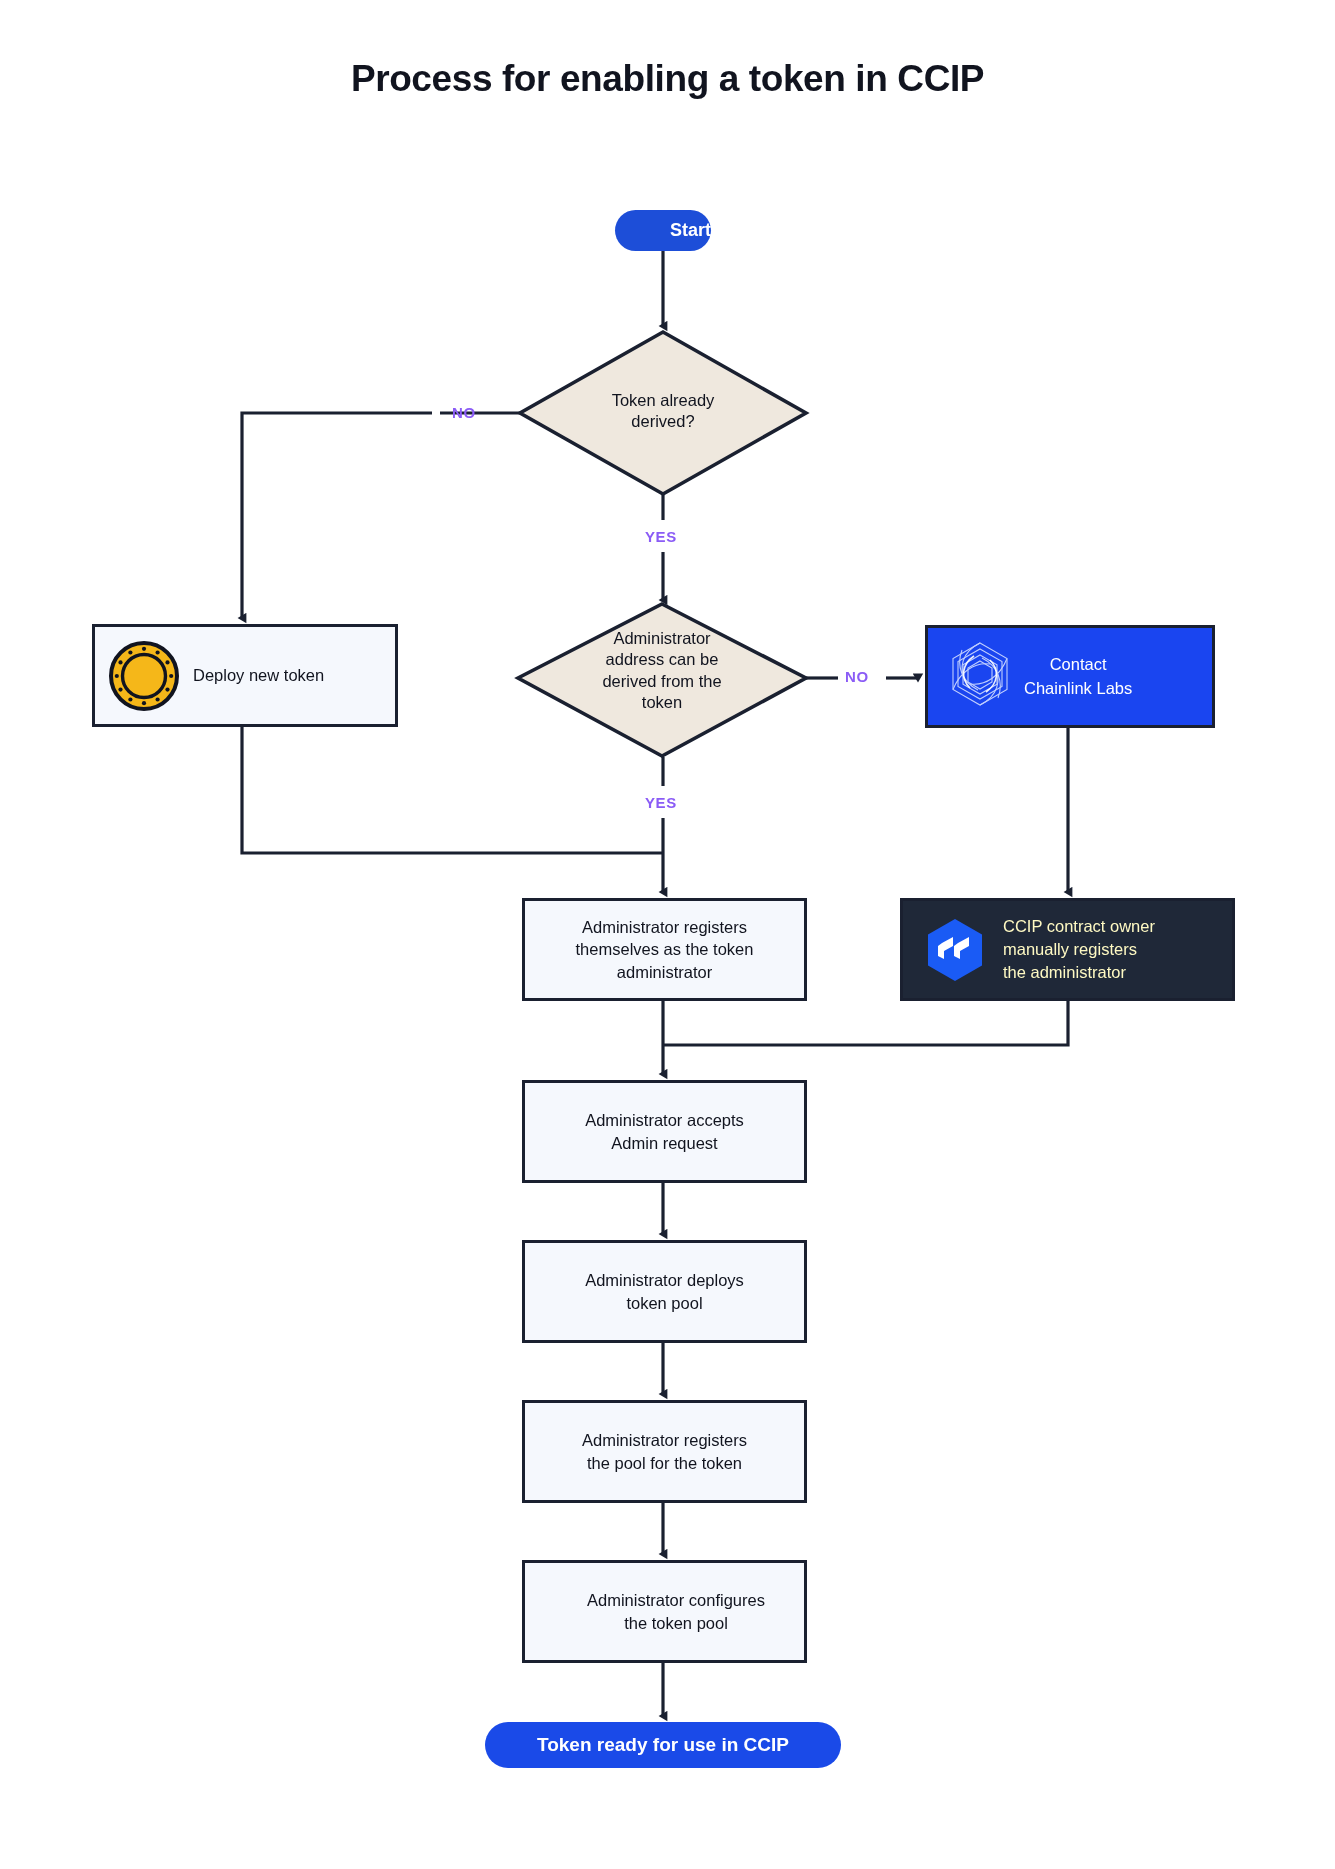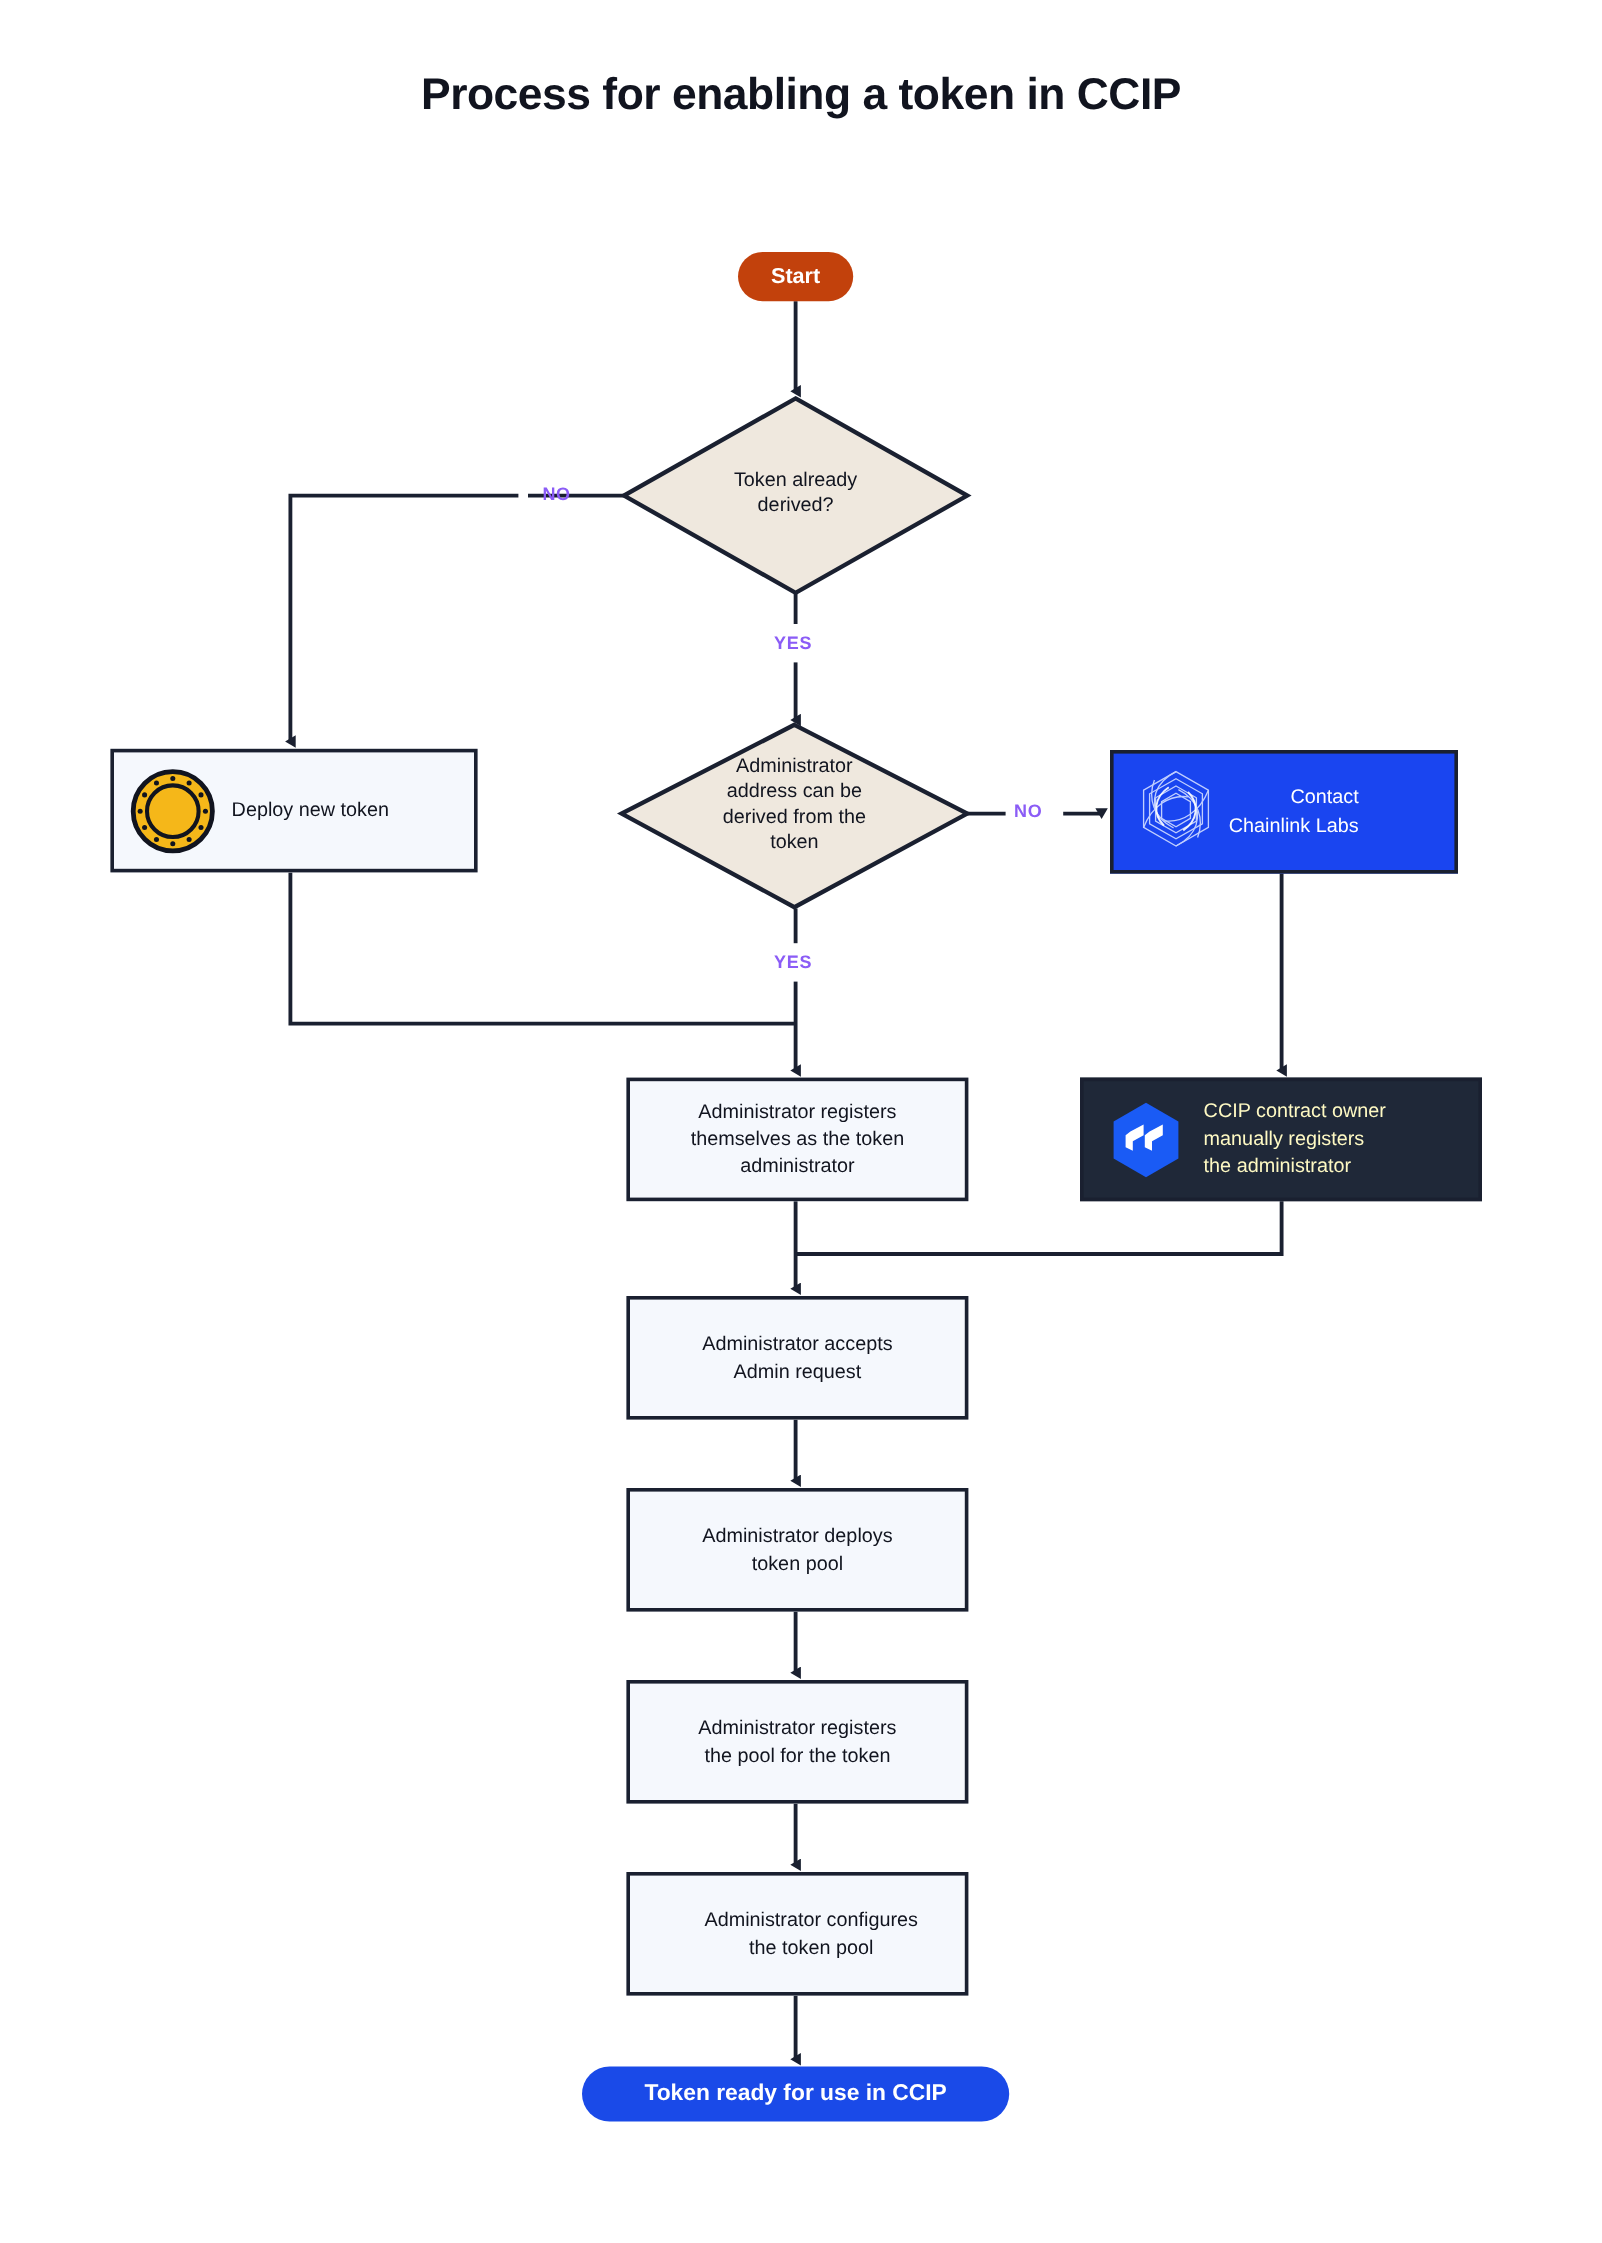--- a/index.html
+++ b/index.html
@@ -44,25 +44,26 @@
     align-items: center;
     justify-content: center;
   }
   .pill {
     border-radius: 999px;
     color: #ffffff;
     font-size: 18px;
     font-weight: bold;
   }
   .pill-start {
-    background: #c2410c;
+    background: #1d4ed8;
     left: 615px;
     top: 210px;
     width: 96px;
     height: 41px;
+    justify-content: flex-end;
   }
   .pill-end {
     background: #1a4ae8;
     left: 485px;
     top: 1722px;
     width: 356px;
     height: 46px;
     font-size: 19px;
   }
   .rect {
@@ -96,21 +97,21 @@
   .rect-blue {
     left: 925px;
     top: 625px;
     width: 290px;
     height: 103px;
     background: #1a45f0;
     border: 3px solid #1a2030;
     color: #ffffff;
     font-size: 16.5px;
     line-height: 1.4;
-    text-align: right;
+    text-align: center;
     justify-content: flex-start;
     padding-left: 16px;
   }
   .rect-blue .label { margin-left: 80px; }
 
   .rect-dark {
     left: 900px;
     top: 898px;
     width: 335px;
     height: 103px;

